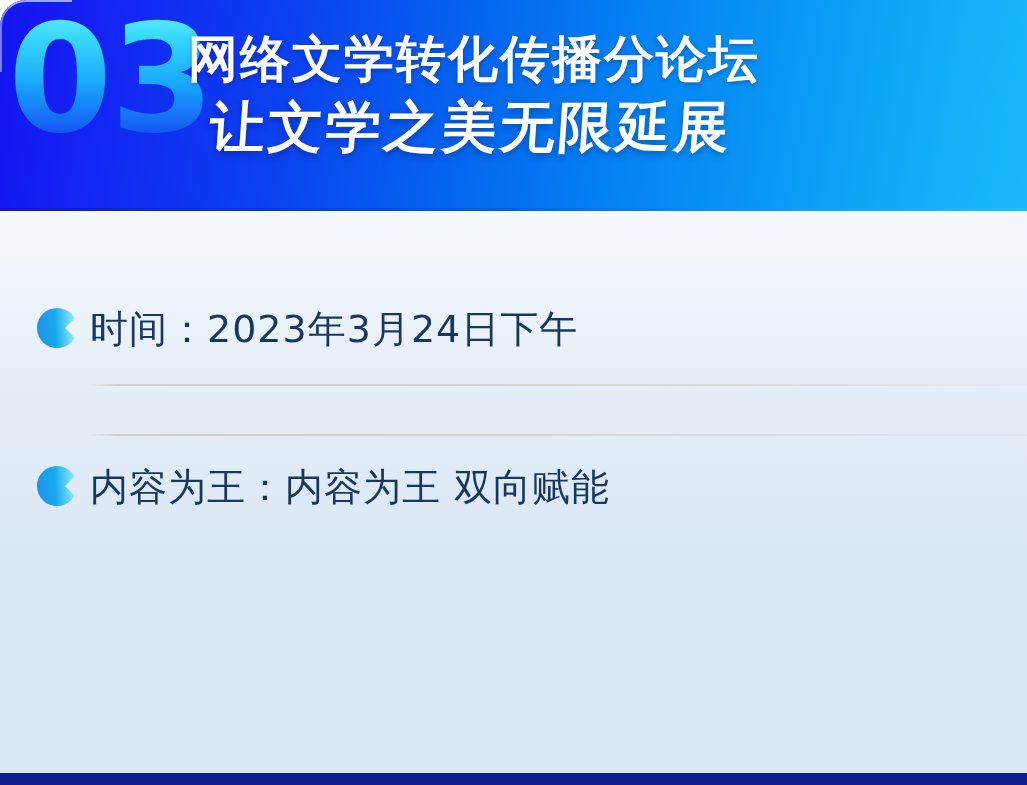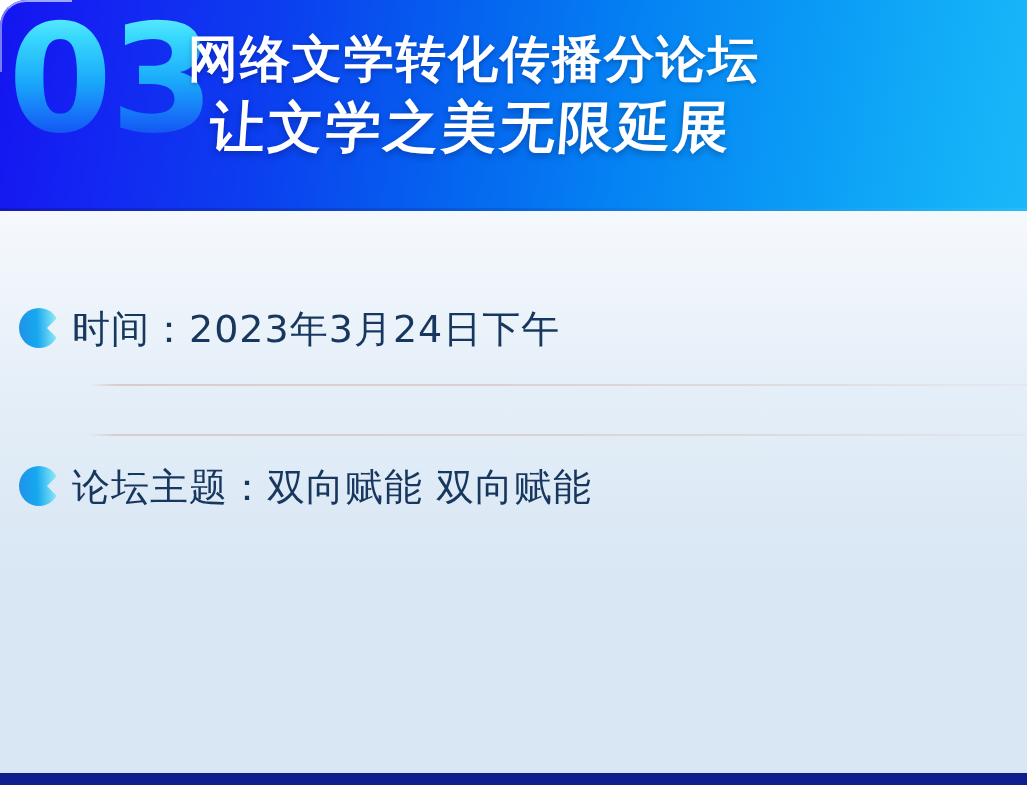--- a/index.html
+++ b/index.html
@@ -121,21 +121,21 @@
   #info-list {
     position: absolute;
     left: 0;
     top: 300px;
     width: 1027px;
   }
   .info-row {
     position: relative;
     display: flex;
     align-items: flex-start;
-    padding-left: 18px;
+    padding-left: 36px;
   }
   .bullet-icon {
     flex: 0 0 auto;
     width: 42px;
     height: 42px;
     margin-top: 7px;
     margin-right: 12px;
   }
   .bullet-icon svg { display: block; width: 42px; height: 42px; }
 
@@ -250,21 +250,21 @@
             <clipPath id="cut3">
               <path d="M0 0 H42 V42 H0 Z M42 8 L29 21 L42 34 Z" clip-rule="evenodd"></path>
             </clipPath>
           </defs>
           <g clip-path="url(#cut3)">
             <circle cx="21" cy="21" r="20" fill="url(#bg3)"></circle>
           </g>
         </svg>
       </span>
       <span class="info-text-wrap">
-        <div class="info-text">论坛主题：双向赋能  双向赋能</div>
+        <div class="info-text">内容为王：内容为王  双向赋能</div>
       </span>
     </div>
 
   </div>
 
   <div id="bottom-bar"></div>
 
 </div>
 
 </body></html>

